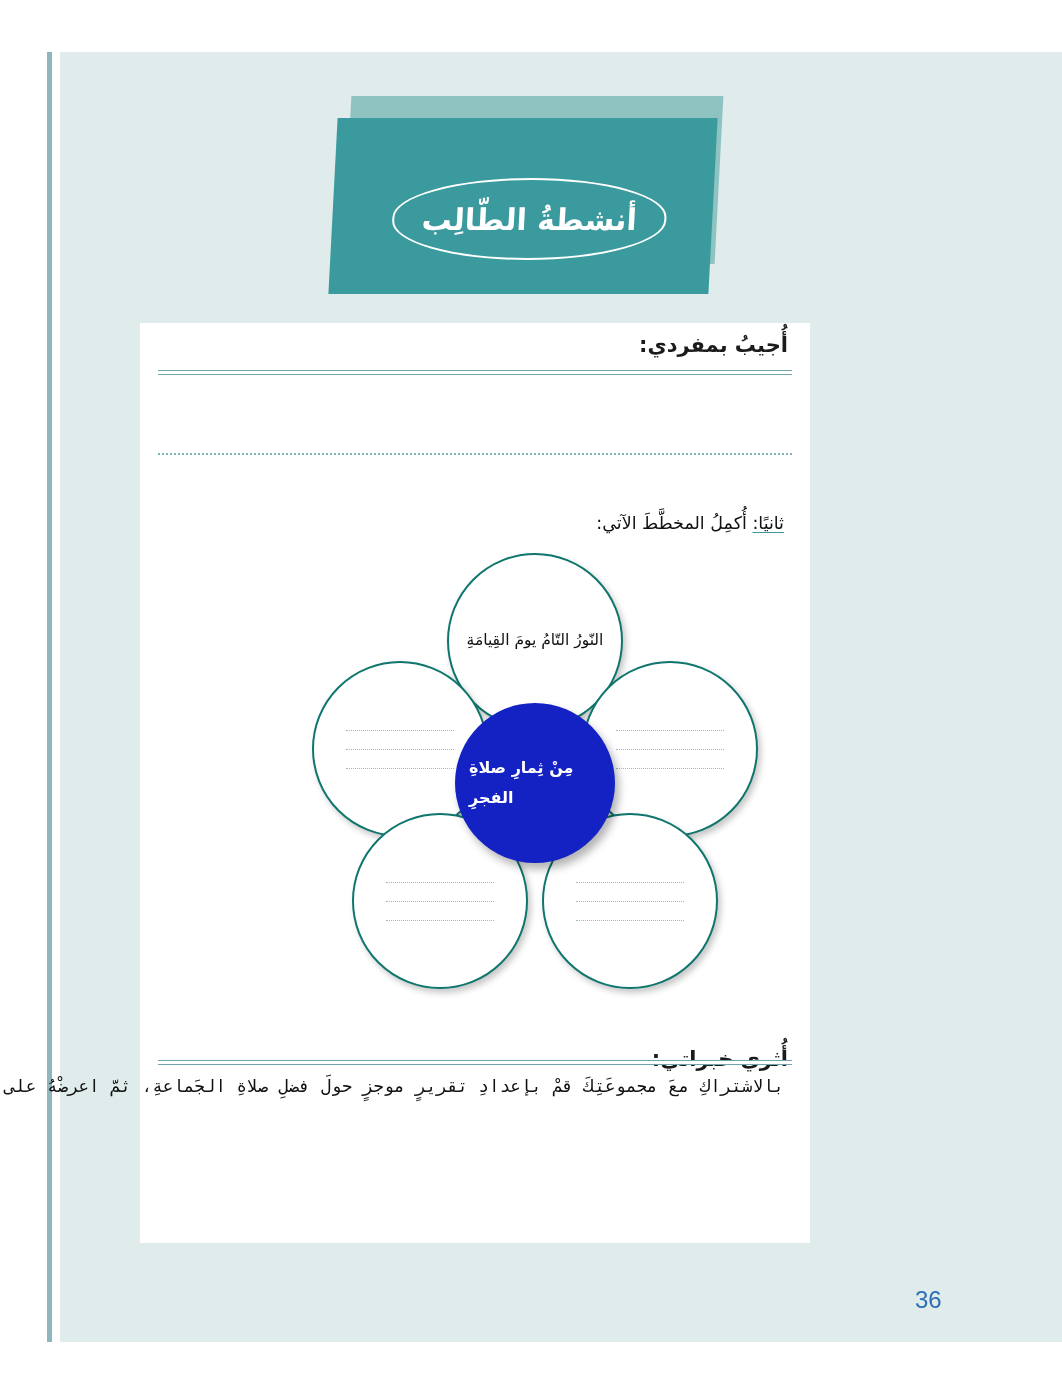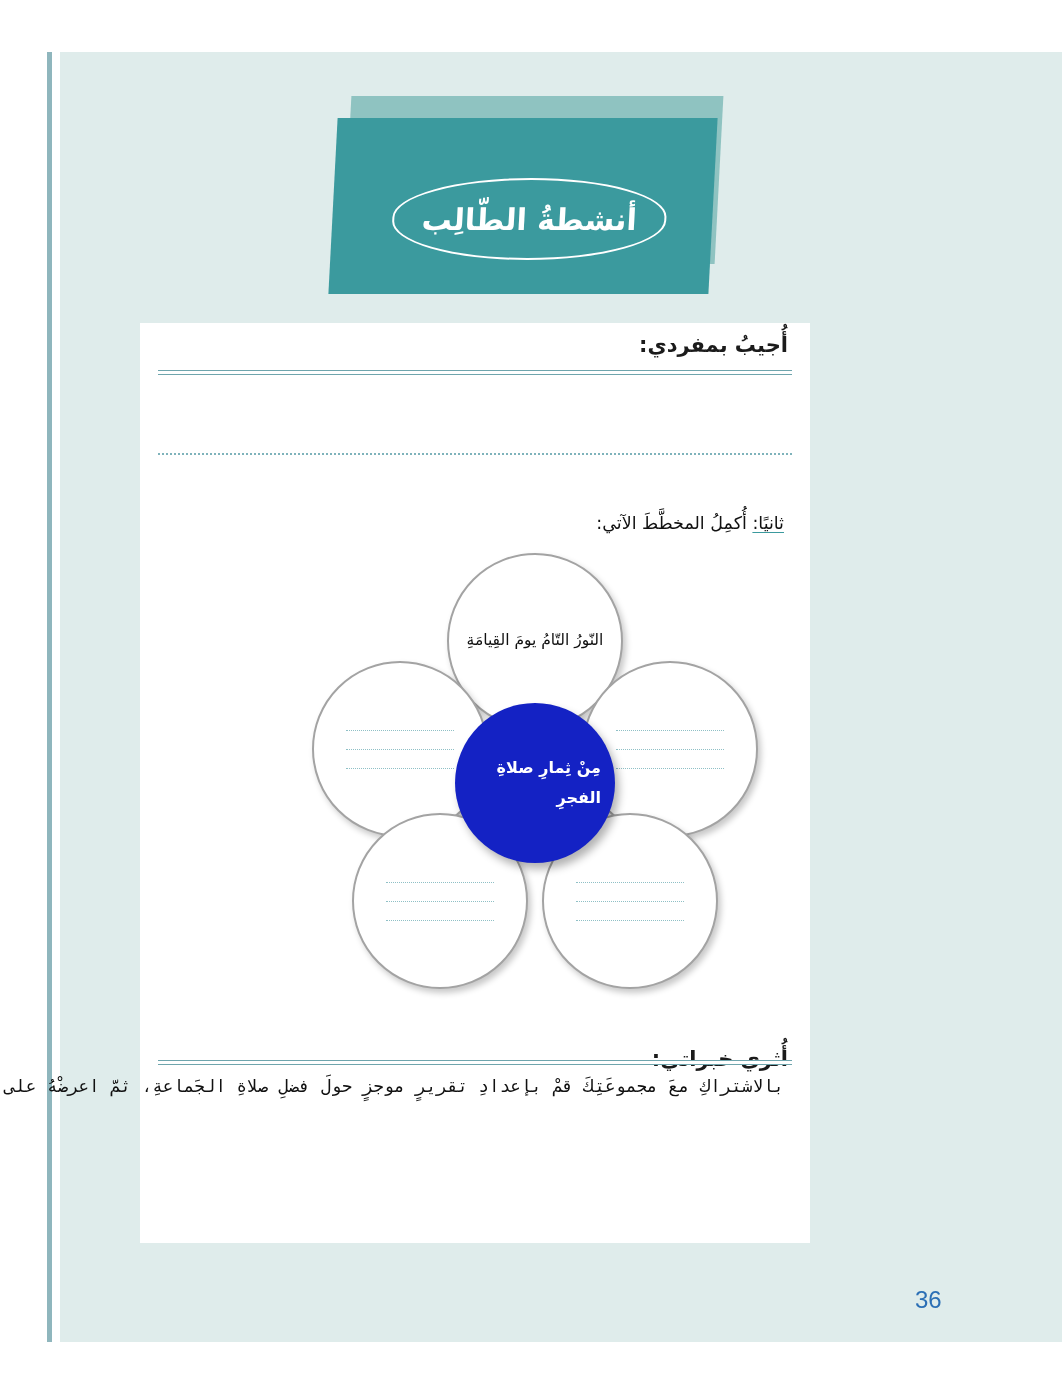--- a/index.html
+++ b/index.html
@@ -146,21 +146,21 @@
     top: 230px;
     width: 470px;
     height: 420px;
   }
   .petal {
     position: absolute;
     width: 176px;
     height: 176px;
     border-radius: 50%;
     background: #ffffff;
-    border: 2px solid #a3a3a3;
+    border: 2px solid #0f766e;
     box-shadow: 3px 4px 6px rgba(0,0,0,0.22);
     box-sizing: border-box;
     display: flex;
     flex-direction: column;
     align-items: center;
     justify-content: center;
   }
   .petal .pline {
     width: 108px;
     border-top: 1.5px dotted #8fc0c6;
@@ -193,21 +193,21 @@
     display: flex;
     align-items: center;
     justify-content: center;
     z-index: 5;
   }
   .center-circle span {
     color: #ffffff;
     font-size: 16px;
     font-weight: bold;
     direction: rtl;
-    text-align: right;
+    text-align: left;
     line-height: 1.9;
     padding: 0 14px;
   }
 
   
   .footer-text {
     position: absolute;
     left: 140px;
     top: 1270px;
     width: 560px;

